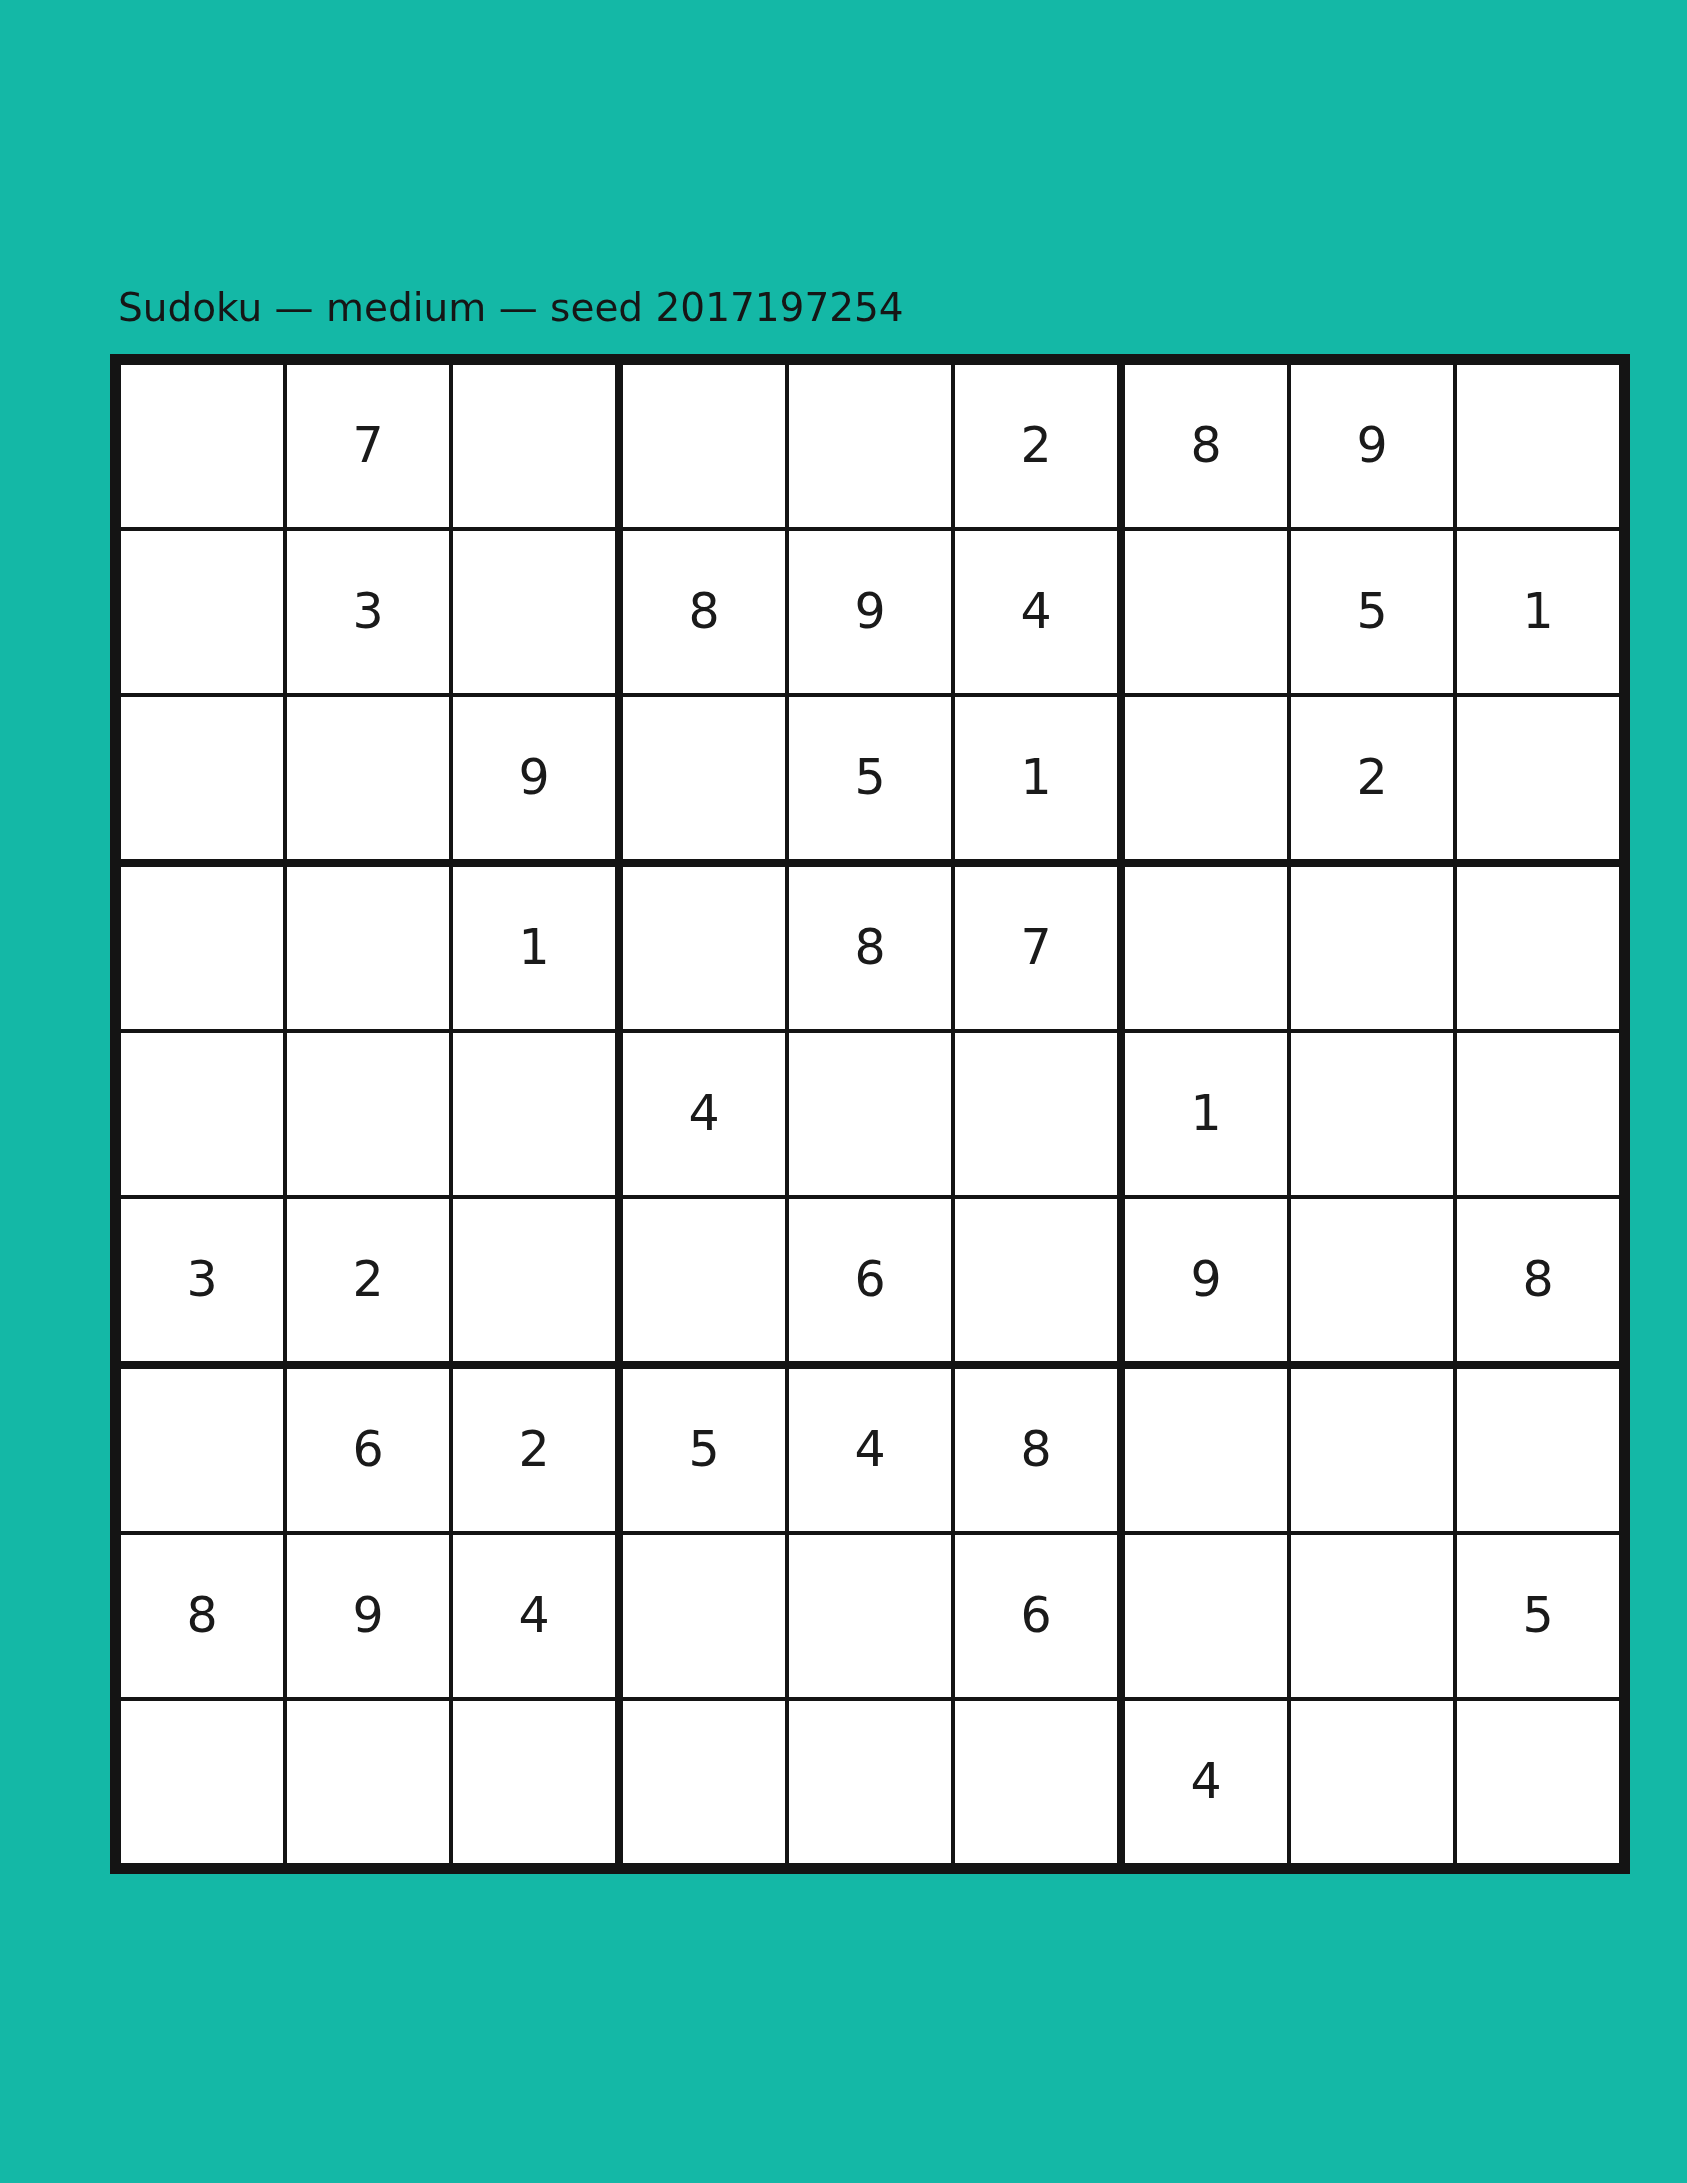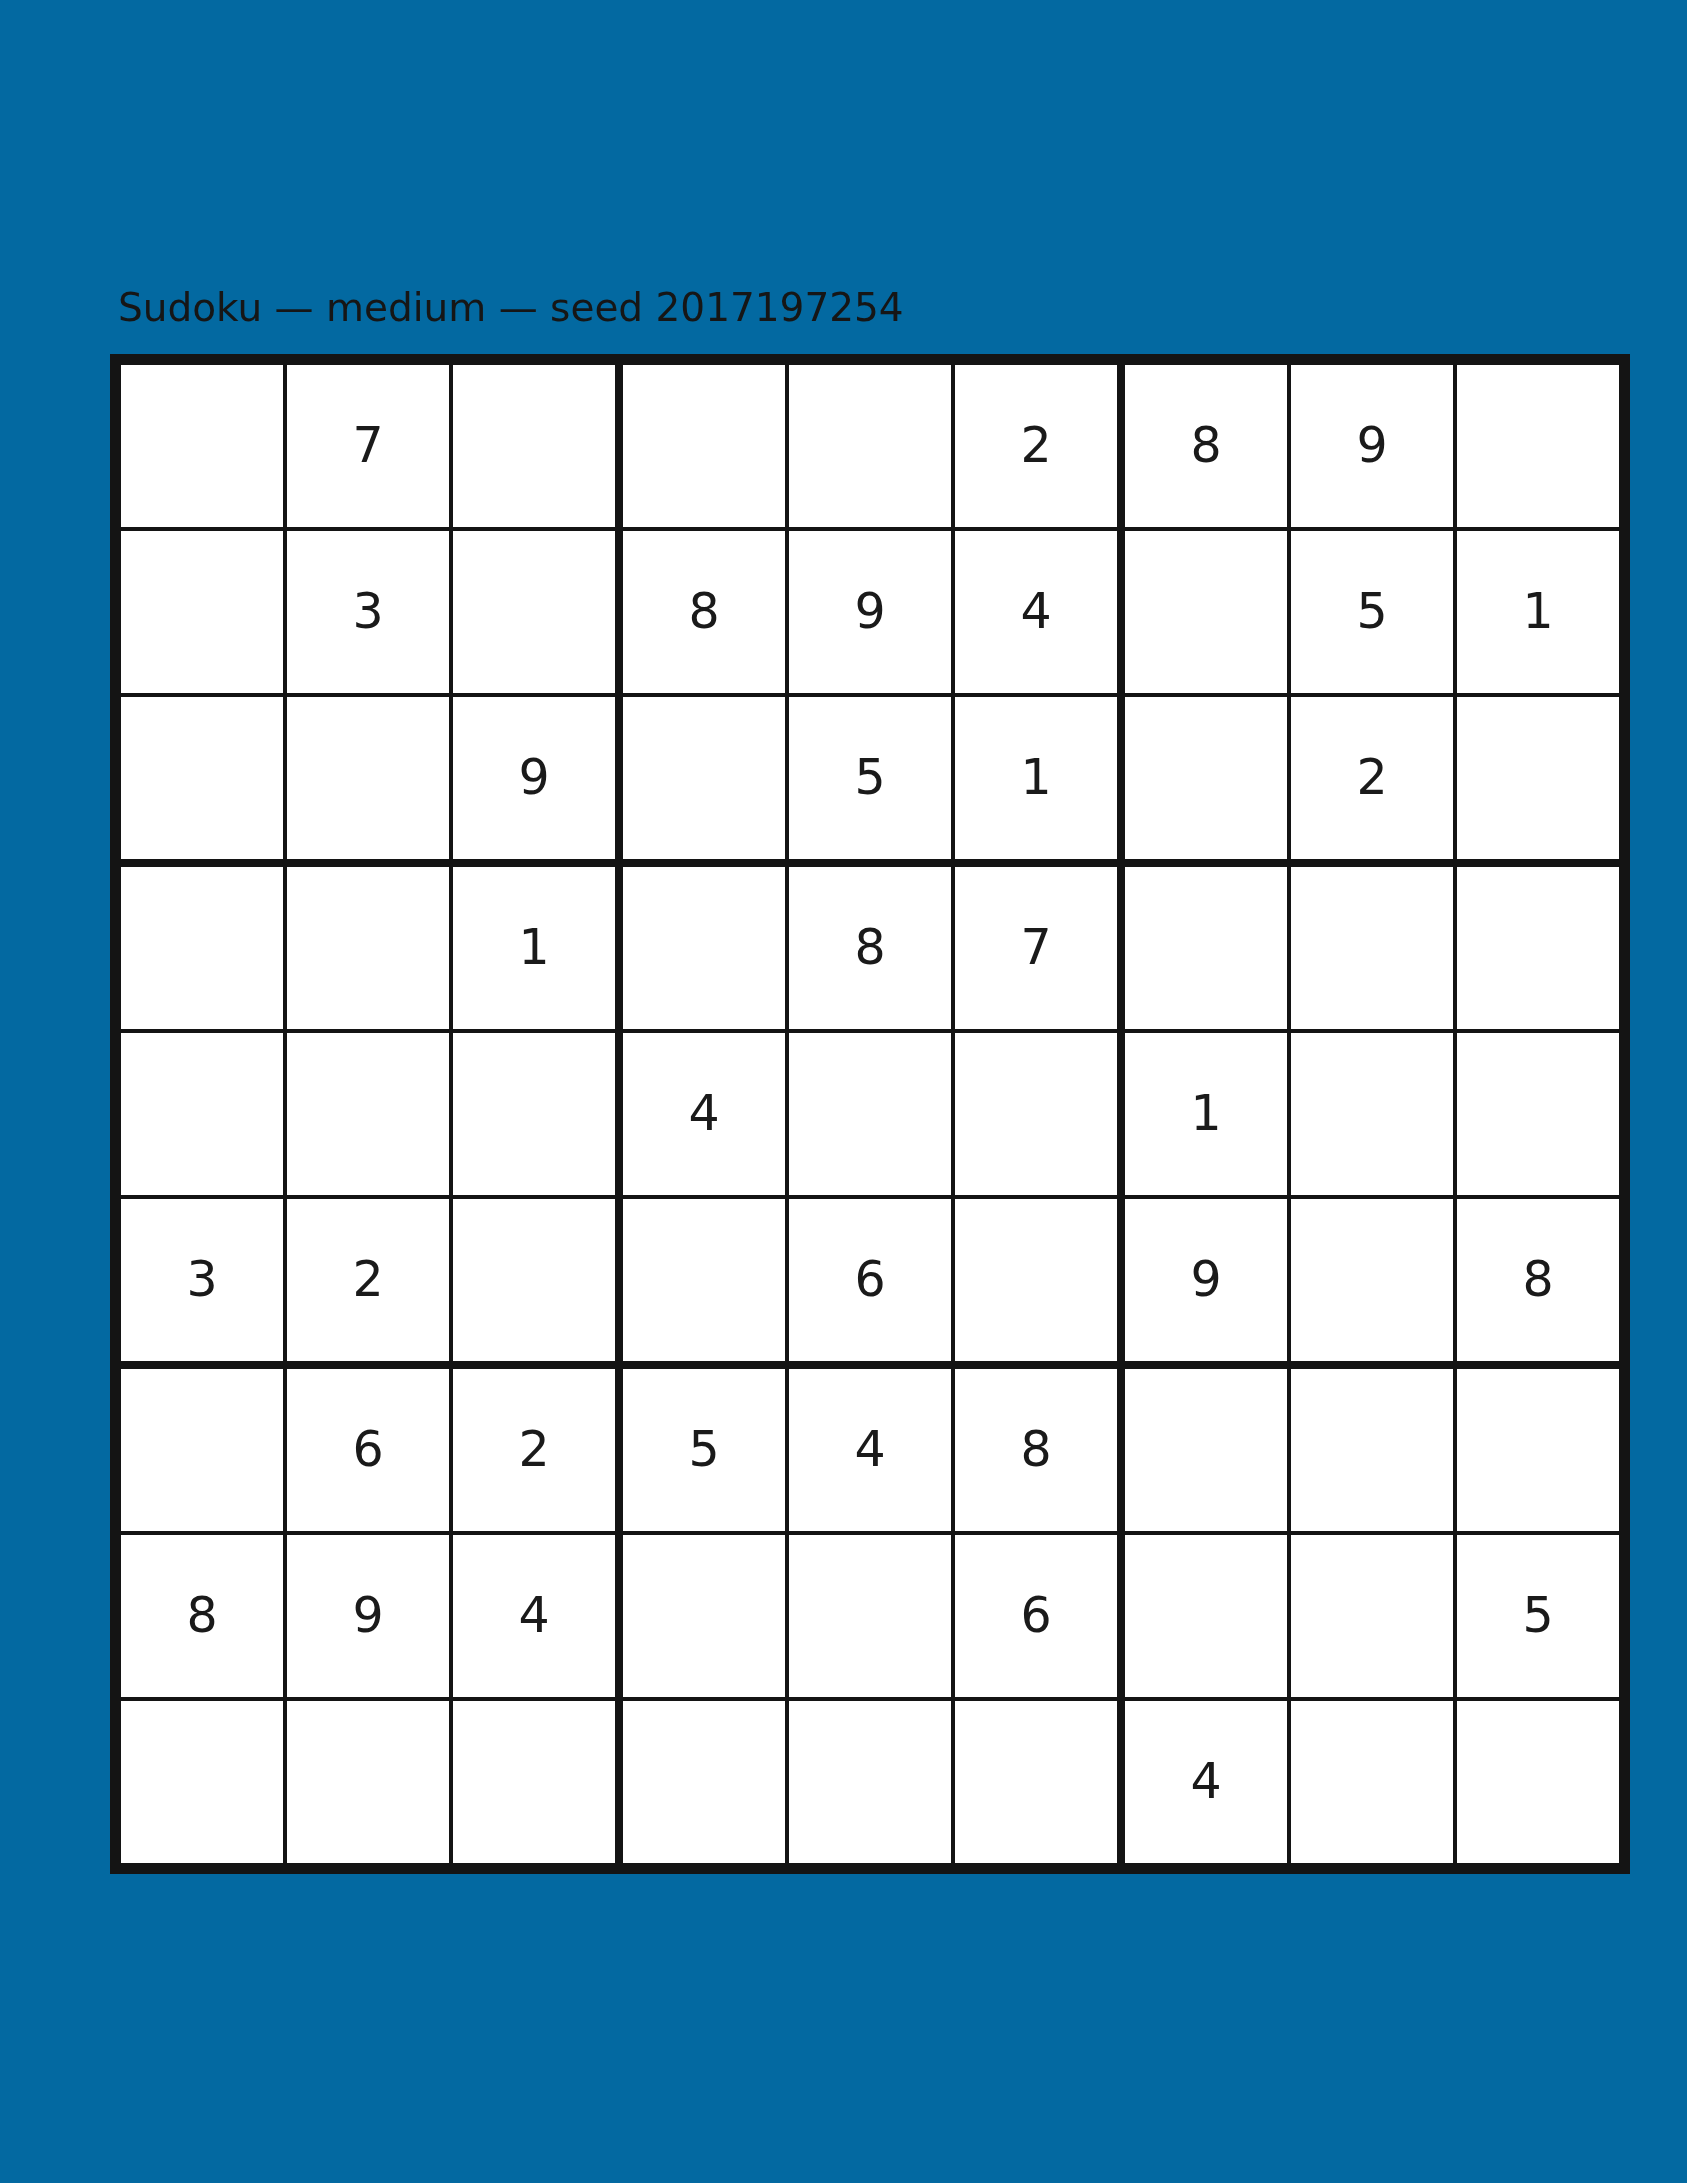--- a/index.html
+++ b/index.html
@@ -11,21 +11,21 @@
     width: 1687px;
     height: 2183px;
     position: relative;
     font-family: "DejaVu Sans", sans-serif;
   }
   .page {
     position: absolute;
     left: 0; top: 0;
     width: 1687px;
     height: 2183px;
-    background: #0369a1;
+    background: #14b8a6;
   }
   .title {
     position: absolute;
     left: 118px;
     top: 285px;
     margin: 0;
     font-size: 39px;
     font-weight: normal;
     color: #161616;
     letter-spacing: 0px;

